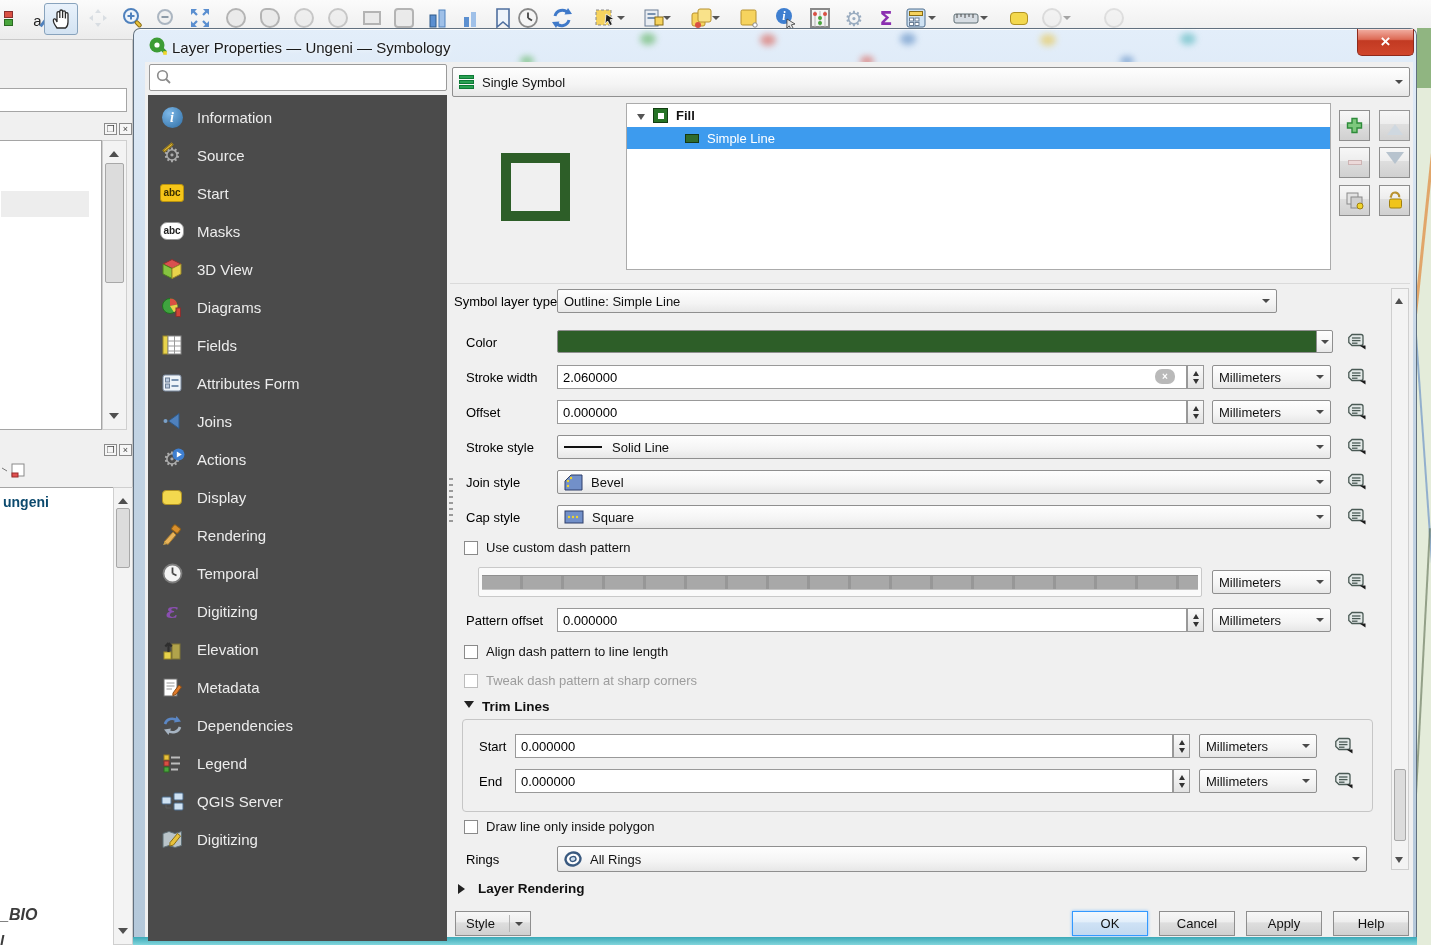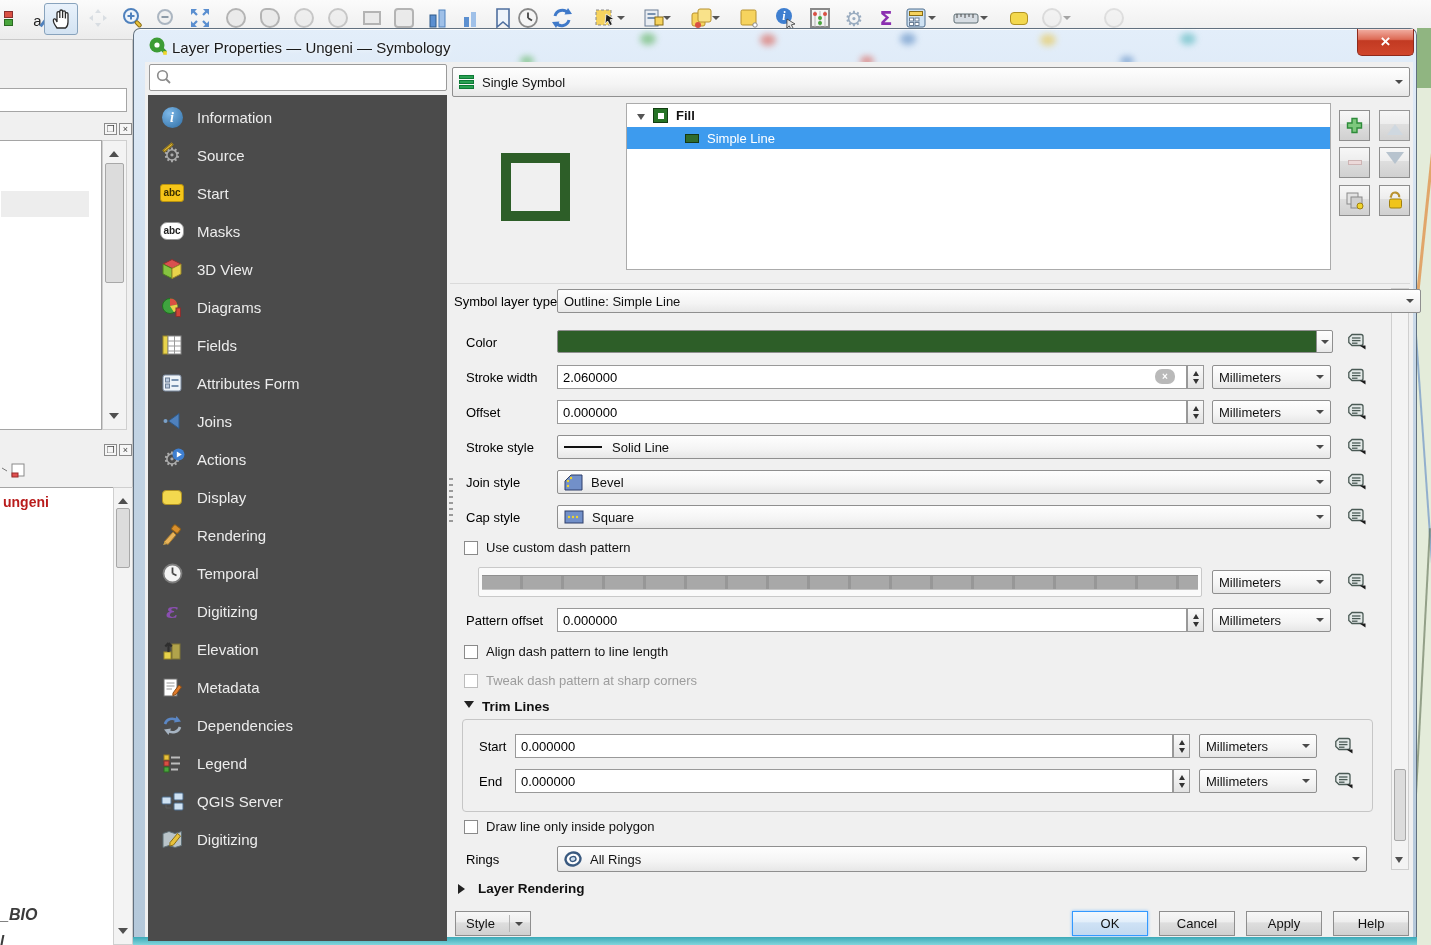--- a/index.html
+++ b/index.html
@@ -273,21 +273,21 @@
     <div class="pnl-btn" style="left:104px;top:404px">❐</div>
     <div class="pnl-btn" style="left:119px;top:404px">×</div>
     <div class="abs" style="left:0px;top:422px">
       <svg width="26" height="18">
           <path d="M2 6 l5 3" stroke="#777" fill="none"></path>
           <rect x="12" y="2" width="12" height="12" fill="#fff" stroke="#8a8a8a"></rect>
           <rect x="12" y="11" width="6" height="4" fill="#e05050" stroke="#9a2a2a"></rect>
         </svg>
     </div>
     <div class="abs white-box" style="left:-2px;top:447px;width:117px;height:460px;border-top:1px solid #a5a5a5">
-      <div style="font:bold 14px 'Liberation Sans';padding:6px 0 0 4px;color:#b91c1c">ungeni</div>
+      <div style="font:bold 14px 'Liberation Sans';padding:6px 0 0 4px;color:#0c4a6e">ungeni</div>
     </div>
     <div class="abs sb-track" style="left:113px;top:447px;width:20px;height:458px">
       <div class="abs" style="left:4px;top:5px">
           <div class="tri-up"></div>
         </div>
       <div class="sb-thumb" style="top:20px;height:60px"></div>
       <div class="abs" style="left:4px;top:440px">
           <div class="tri-dn"></div>
         </div>
     </div>
@@ -587,21 +587,21 @@
     <div class="abs" style="left:3px;top:5px">
         <div class="tri-up" style="border-width:4px;border-bottom-width:6px"></div>
       </div>
     <div class="sb-thumb" style="top:480px;height:72px"></div>
     <div class="abs" style="left:3px;top:568px">
         <div class="tri-dn" style="border-width:4px;border-top-width:6px"></div>
       </div>
   </div>
 
   <div class="abs lbl" style="left:454px;top:294px">Symbol layer type</div>
-  <div class="abs dd" style="left:557px;top:289px;width:864px;height:24px">
+  <div class="abs dd" style="left:557px;top:289px;width:720px;height:24px">
     <span>Outline: Simple Line</span>
     <span class="arr"></span>
   </div>
 
   <div class="abs lbl" style="left:466px;top:335px">Color</div>
   <div class="abs" style="left: 557px; top: 330px; width: 760px; height: 23px; border: 1px solid rgb(143, 143, 143); border-radius: 2px 0px 0px 2px; background: rgb(45, 94, 40);"></div>
   <div class="abs dd" style="left:1316px;top:330px;width:17px;height:23px;padding:0;justify-content:center;border-radius:0 2px 2px 0">
     <span style="width:0;height:0;border:4px solid transparent;border-top-color:#4a4a4a;transform:translateY(2px)"></span>
   </div>
   <button class="abs ovr" style="left:1344px;top:330px">

